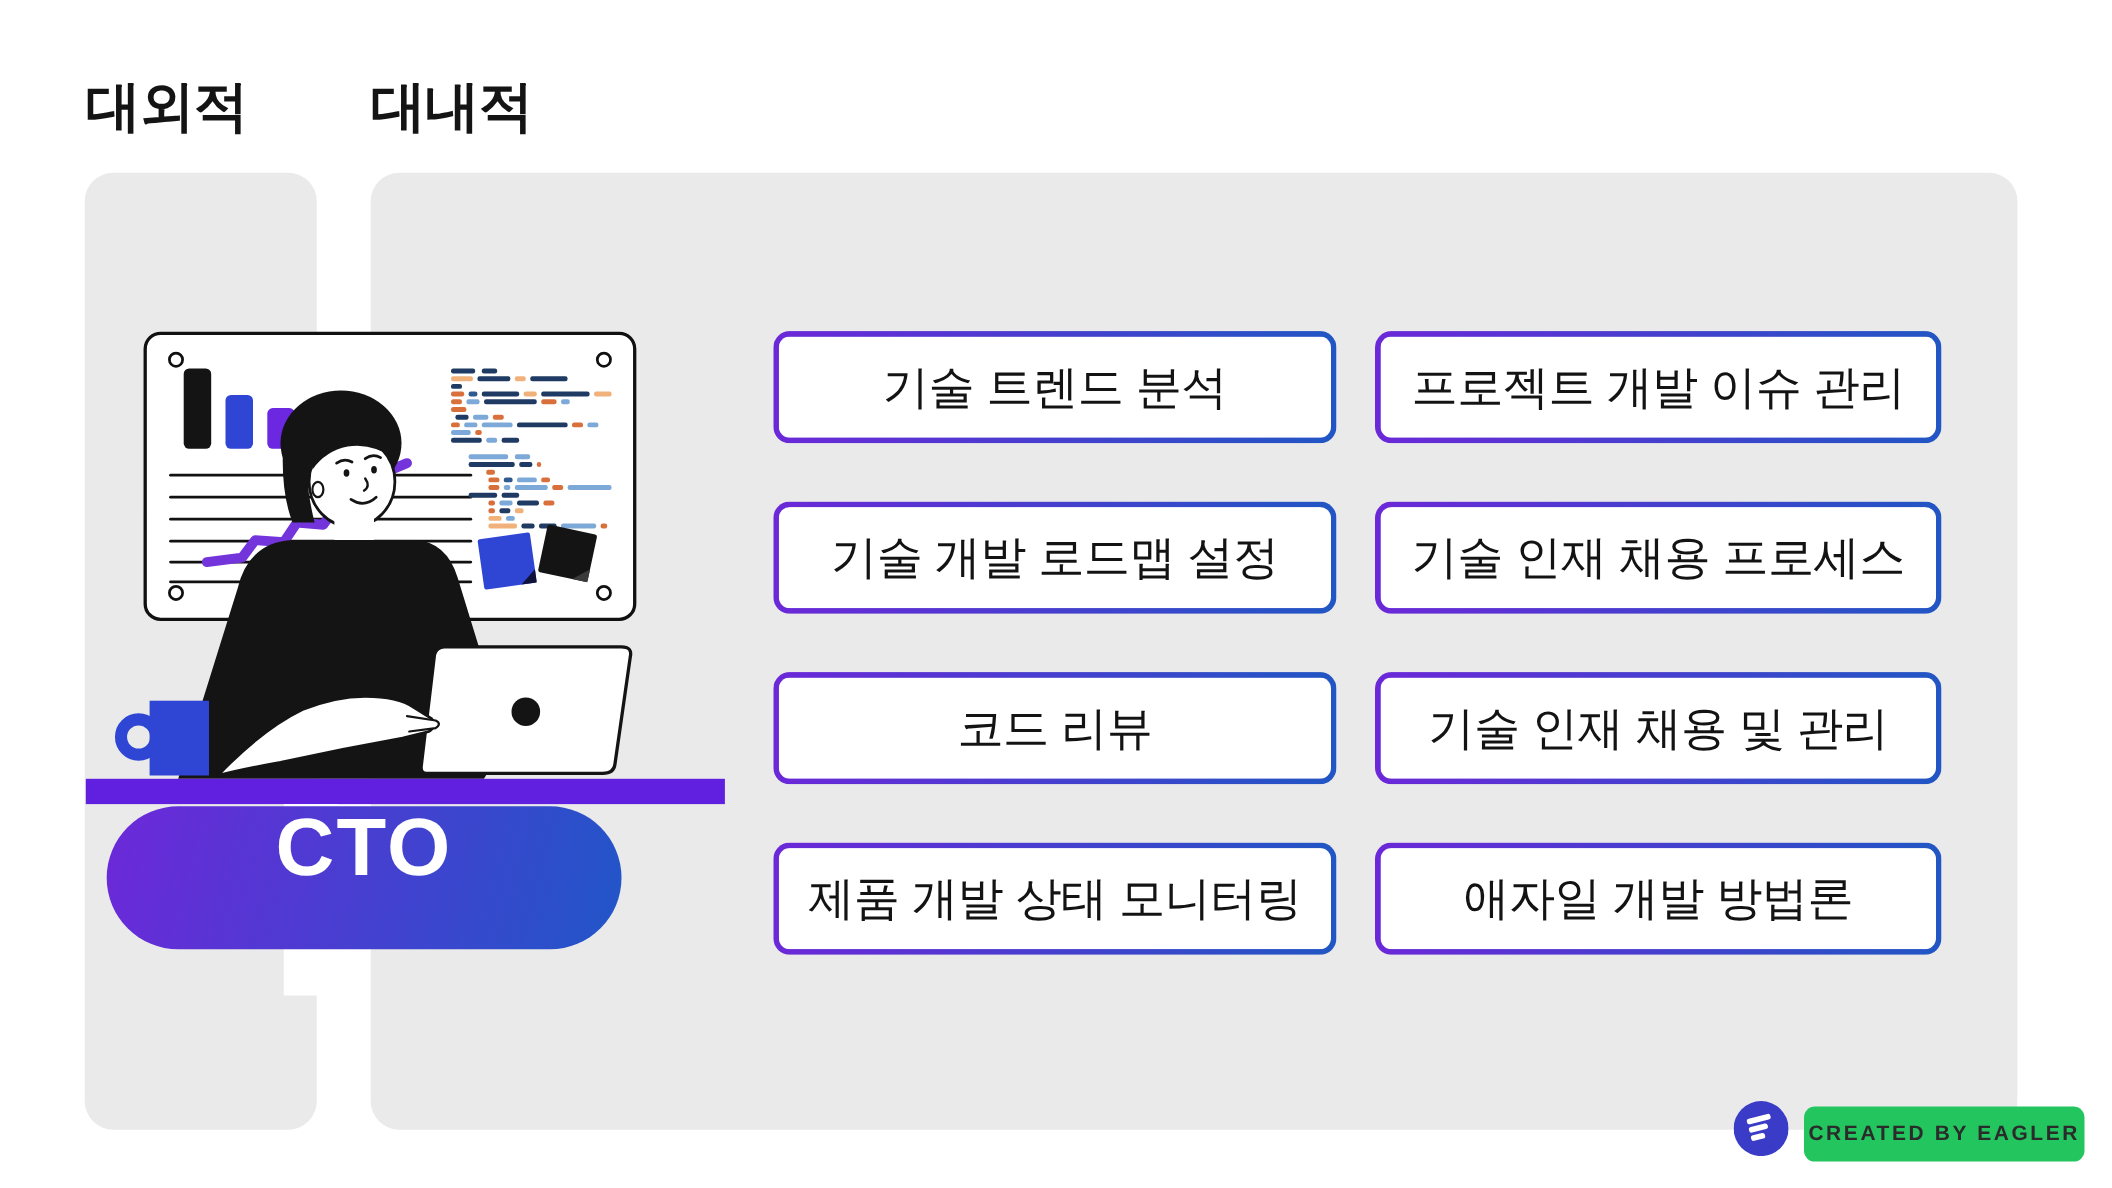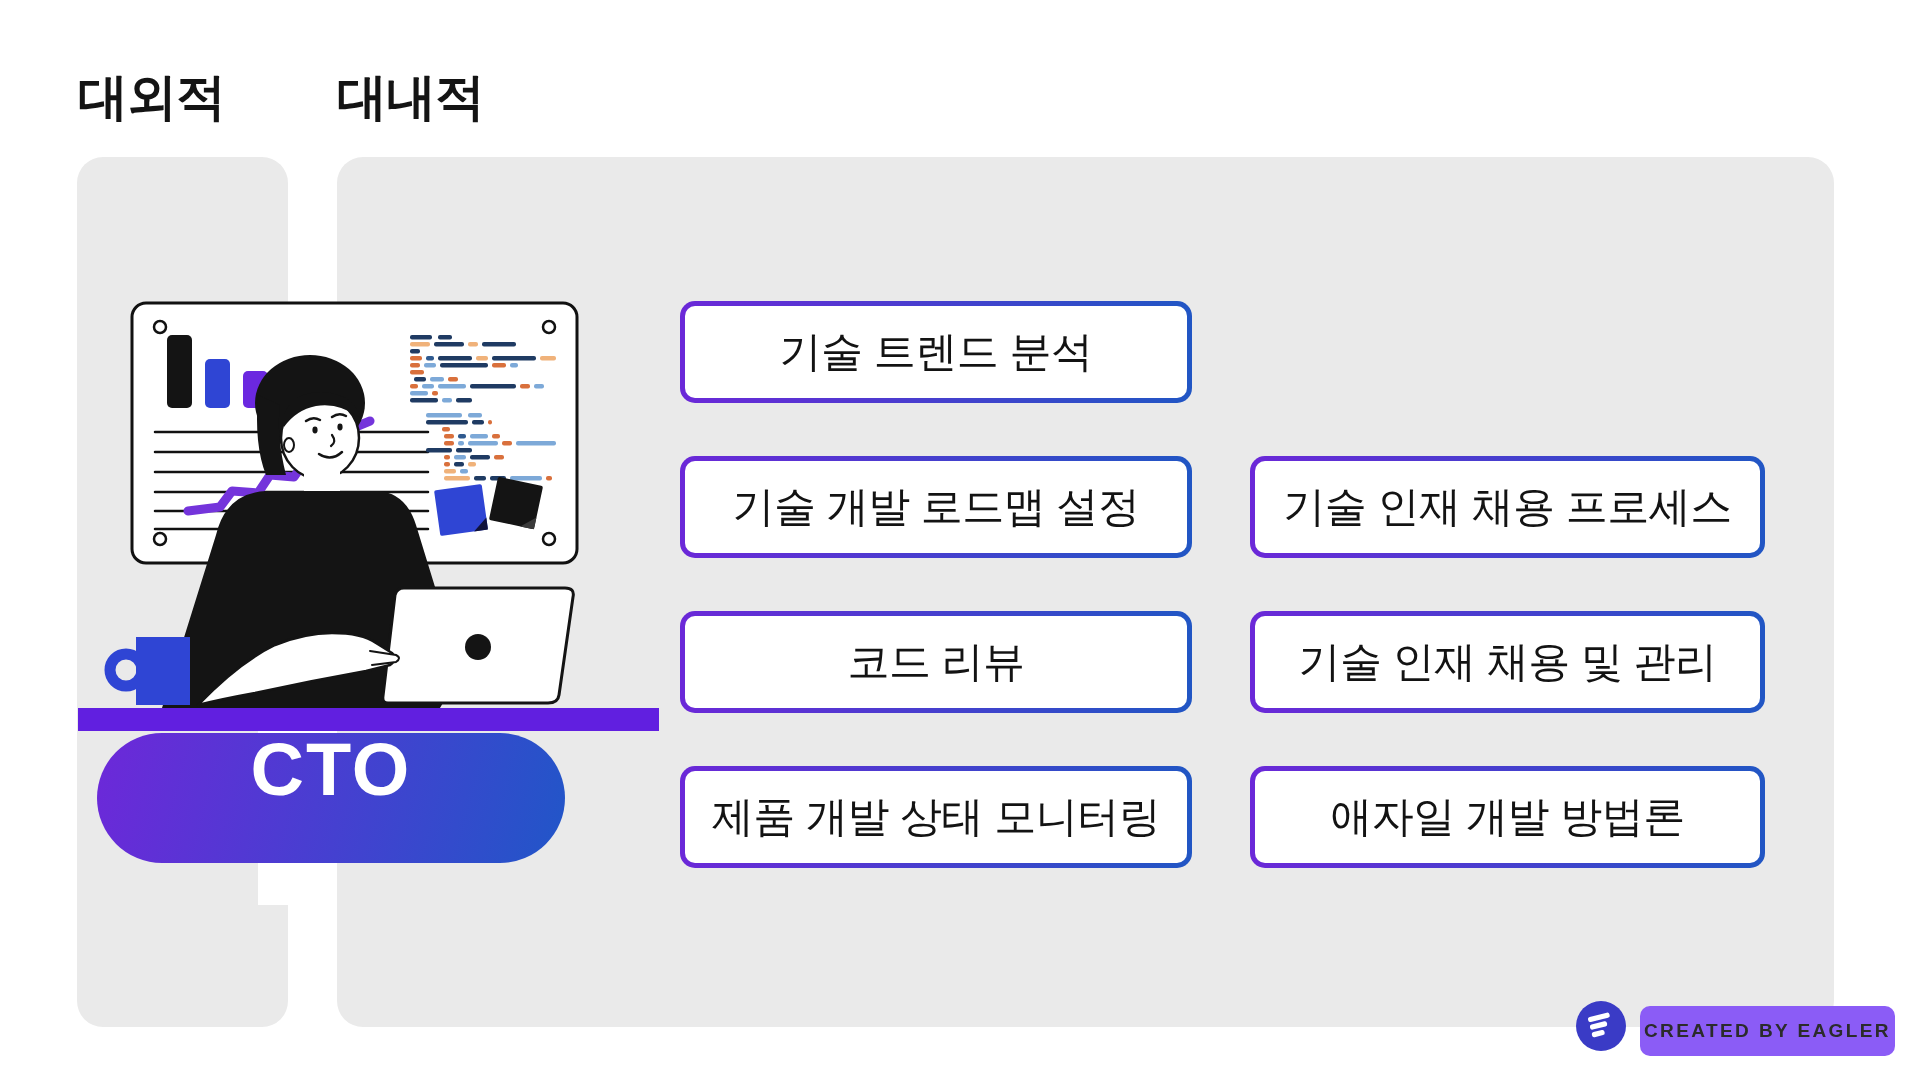--- a/index.html
+++ b/index.html
@@ -31,30 +31,30 @@
 
   .duty-box {
     position: absolute; height: 102px; border-radius: 15px;
     border: 5px solid transparent;
     background: linear-gradient(#ffffff, #ffffff) padding-box,
                 linear-gradient(90deg, #6b28d8 0%, #2156c4 100%) border-box;
     display: flex; align-items: center; justify-content: center;
     z-index: 2;
   }
   .duty-box span { font-size: 42px; font-weight: 500; color: #131313; letter-spacing: -0.5px; white-space: nowrap; }
-  .col-a { left: 680px; width: 512px; justify-content: center; }
+  .col-a { left: 703px; width: 512px; justify-content: center; }
   .col-b { left: 1250px; width: 515px; }
   .row-1 { top: 301px; }
   .row-2 { top: 456px; }
   .row-3 { top: 611px; }
   .row-4 { top: 766px; }
 
   #footer-plate {
     position: absolute; left: 1640px; top: 1006px; width: 255px; height: 50px;
-    background: #8b5cf6; border-radius: 10px; z-index: 3;
+    background: #22c55e; border-radius: 10px; z-index: 3;
     display: flex; align-items: center; justify-content: center;
   }
   #footer-credit { font-size: 19px; font-weight: 800; letter-spacing: 2.4px; color: #2b2b2b; white-space: nowrap; }
   #footer-logo {
     position: absolute; left: 1576px; top: 1001px; width: 50px; height: 50px; z-index: 4;
   }
 </style>
 </head>
 <body>
 
@@ -205,20 +205,23 @@
     <rect x="188" y="436" width="49" height="174" fill="#ffffff"></rect>
   </svg>
 
   <div id="cto-badge">
     <span>CTO</span>
   </div>
 
   <div class="duty-box col-a row-1">
     <span>기술 트렌드 분석</span>
   </div>
+  <div class="duty-box col-b row-1">
+    <span>프로젝트 개발 이슈 관리</span>
+  </div>
   <div class="duty-box col-a row-2">
     <span>기술 개발 로드맵 설정</span>
   </div>
   <div class="duty-box col-b row-2">
     <span>기술 인재 채용 프로세스</span>
   </div>
   <div class="duty-box col-a row-3">
     <span>코드 리뷰</span>
   </div>
   <div class="duty-box col-b row-3">

